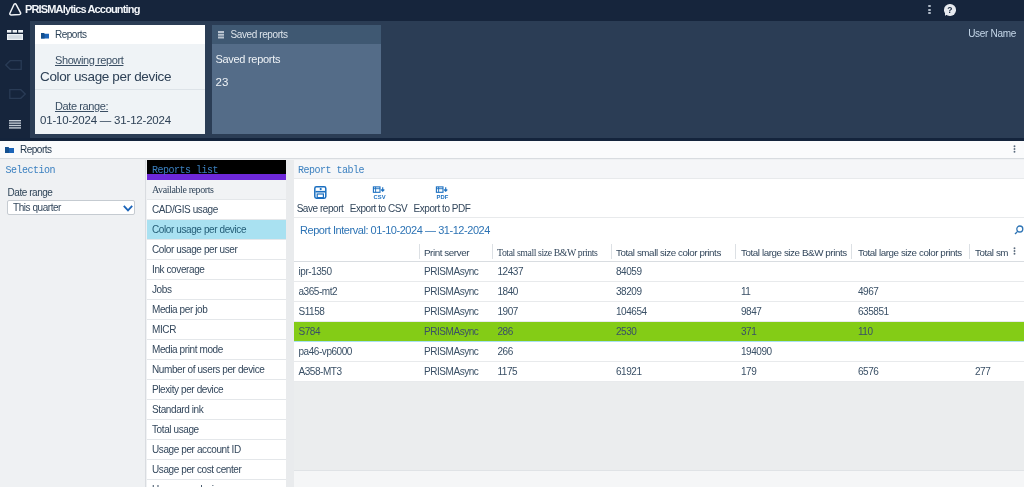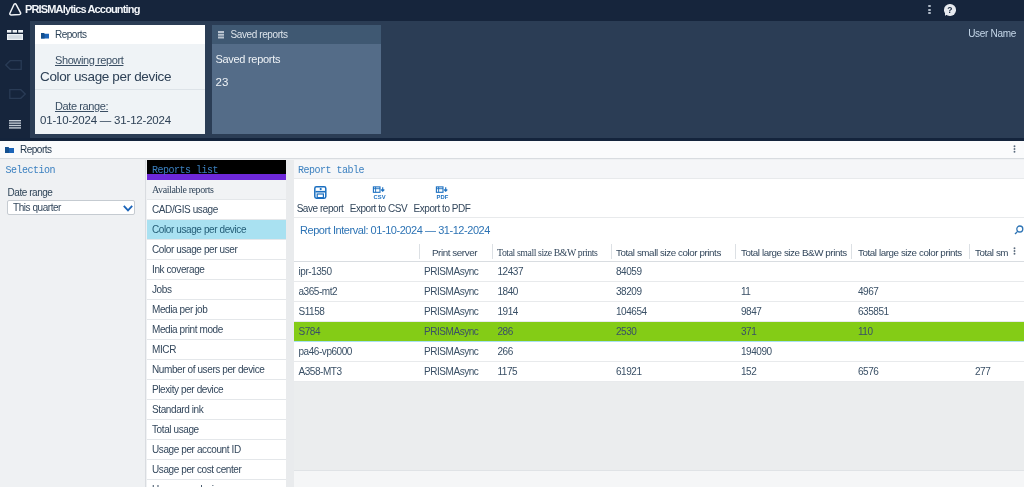--- a/index.html
+++ b/index.html
@@ -165,22 +165,22 @@
 
 <div id="listpanel">
   <div id="listtitle" class="ptitle">Reports list</div>
   <div class="lrow grey">Available reports</div>
   <div class="lrow">CAD/GIS usage</div>
   <div class="lrow hl">Color usage per device</div>
   <div class="lrow">Color usage per user</div>
   <div class="lrow">Ink coverage</div>
   <div class="lrow">Jobs</div>
   <div class="lrow">Media per job</div>
+  <div class="lrow">MICR</div>
   <div class="lrow">Media print mode</div>
-  <div class="lrow">MICR</div>
   <div class="lrow">Number of users per device</div>
   <div class="lrow">Plexity per device</div>
   <div class="lrow">Standard ink</div>
   <div class="lrow">Total usage</div>
   <div class="lrow">Usage per account ID</div>
   <div class="lrow">Usage per cost center</div>
   <div class="lrow">Usage per device</div>
 </div>
 
 <div id="gutter"></div>
@@ -217,21 +217,21 @@
     </div>
   </div>
   <div id="rint">
     <span>Report Interval: 01-10-2024 — 31-12-2024</span>
     <svg class="abs" style="left:720px;top:7px" width="10" height="10" viewBox="0 0 10 10">
       <circle cx="5.8" cy="4" r="3" fill="none" stroke="#2E74B5" stroke-width="1.3"></circle>
       <path d="M3.6 6.4 L1 9" stroke="#2E74B5" stroke-width="1.3"></path>
     </svg>
   </div>
   <div id="thead">
-    <div class="hc" style="left:130.5px;width:63px;margin-left:8px;">Print server</div>
+    <div class="hc" style="left:130.5px;width:63px;">Print server</div>
     <div class="hc" style="left:203.5px;width:112px;font-family:Liberation Serif, serif;">Total small size B&amp;W prints</div>
     <div class="hc" style="left:322.5px;width:116px;">Total small size color prints</div>
     <div class="hc" style="left:447.5px;width:107px;">Total large size B&amp;W prints</div>
     <div class="hc" style="left:564.5px;width:104px;">Total large size color prints</div>
     <div class="hc" style="left:681.5px;width:33px;">Total small size prints</div>
     <div class="vsep" style="left:125.5px"></div>
     <div class="vsep" style="left:198.5px"></div>
     <div class="vsep" style="left:317.5px"></div>
     <div class="vsep" style="left:441.5px"></div>
     <div class="vsep" style="left:557.5px"></div>
@@ -252,21 +252,21 @@
     <div style="left:5px">a365-mt2</div>
       <div style="left:130.5px">PRISMAsync</div>
     <div style="left:204px">1840</div>
       <div style="left:322.5px">38209</div>
     <div style="left:447.5px">11</div>
       <div style="left:564.5px">4967</div>
   </div>
   <div class="trow" style="top:142.5px">
     <div style="left:5px">S1158</div>
       <div style="left:130.5px">PRISMAsync</div>
-    <div style="left:204px">1914</div>
+    <div style="left:204px">1907</div>
       <div style="left:322.5px">104654</div>
     <div style="left:447.5px">9847</div>
       <div style="left:564.5px">635851</div>
   </div>
   <div class="trow" style="top:162.5px;background:#84cc16;border-bottom-color:#A9E1F1;">
     <div style="left:5px">S784</div>
       <div style="left:130.5px">PRISMAsync</div>
     <div style="left:204px">286</div>
       <div style="left:322.5px">2530</div>
     <div style="left:447.5px">371</div>
@@ -276,19 +276,19 @@
     <div style="left:5px">pa46-vp6000</div>
       <div style="left:130.5px">PRISMAsync</div>
     <div style="left:204px">266</div>
     <div style="left:447.5px">194090</div>
   </div>
   <div class="trow" style="top:202.5px">
     <div style="left:5px">A358-MT3</div>
       <div style="left:130.5px">PRISMAsync</div>
     <div style="left:204px">1175</div>
       <div style="left:322.5px">61921</div>
-    <div style="left:447.5px">152</div>
+    <div style="left:447.5px">179</div>
       <div style="left:564.5px">6576</div>
     <div style="left:681.5px">277</div>
   </div>
   <div id="filler"></div>
   <div id="hstrip"></div>
 </div>
 
 </body></html>

